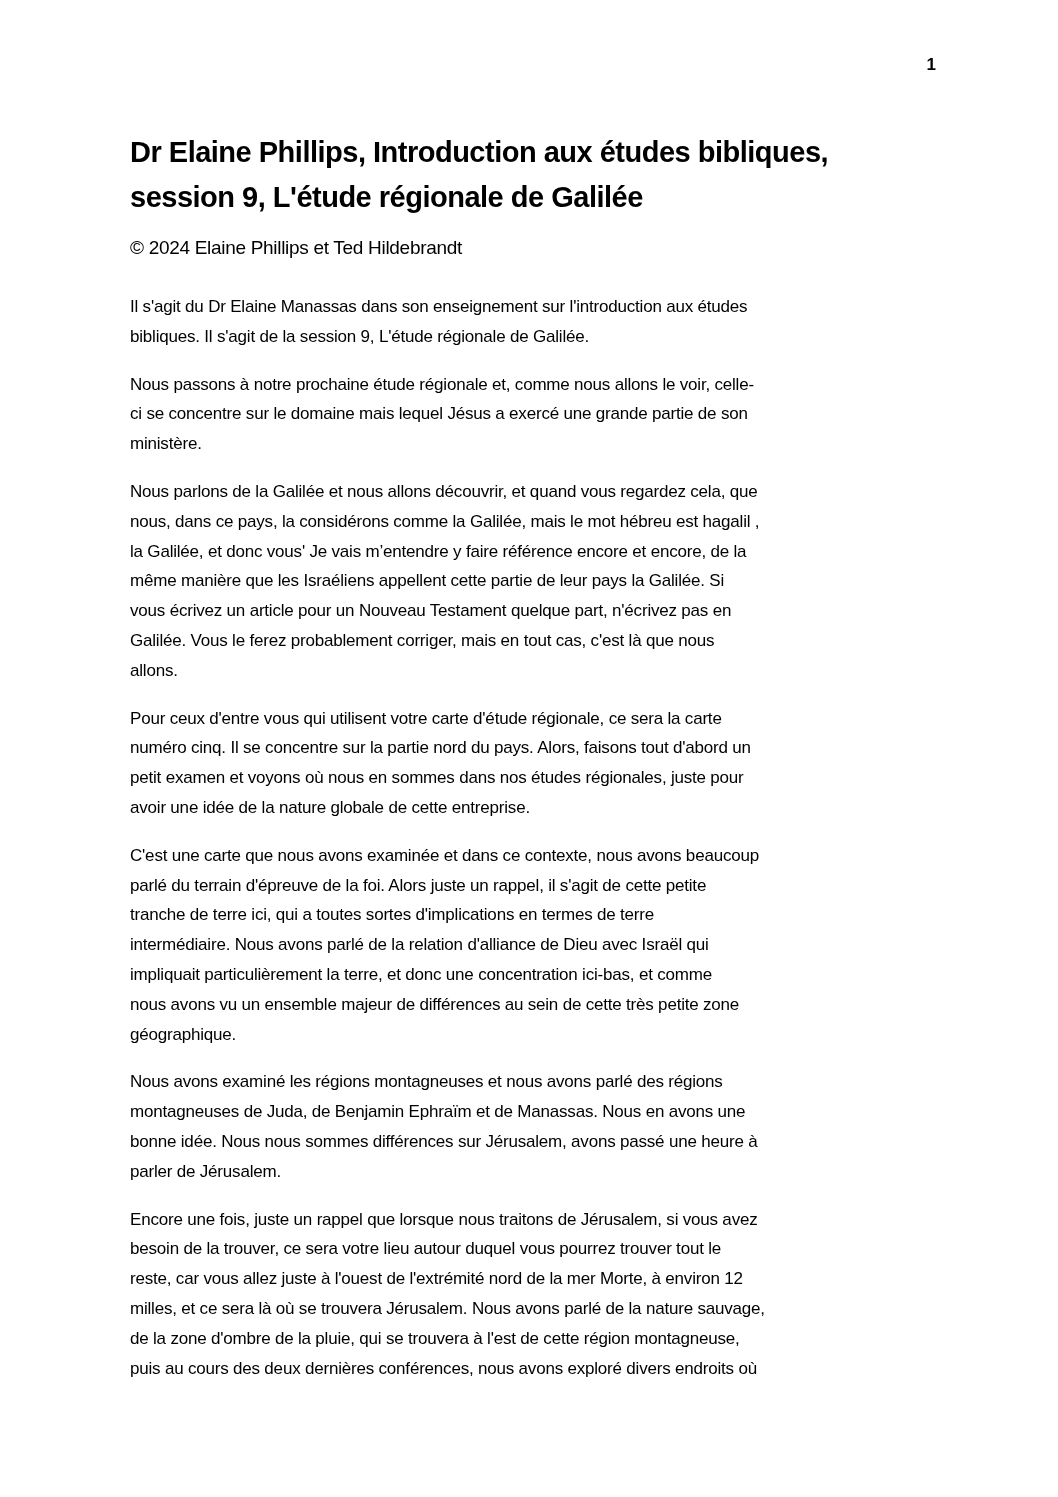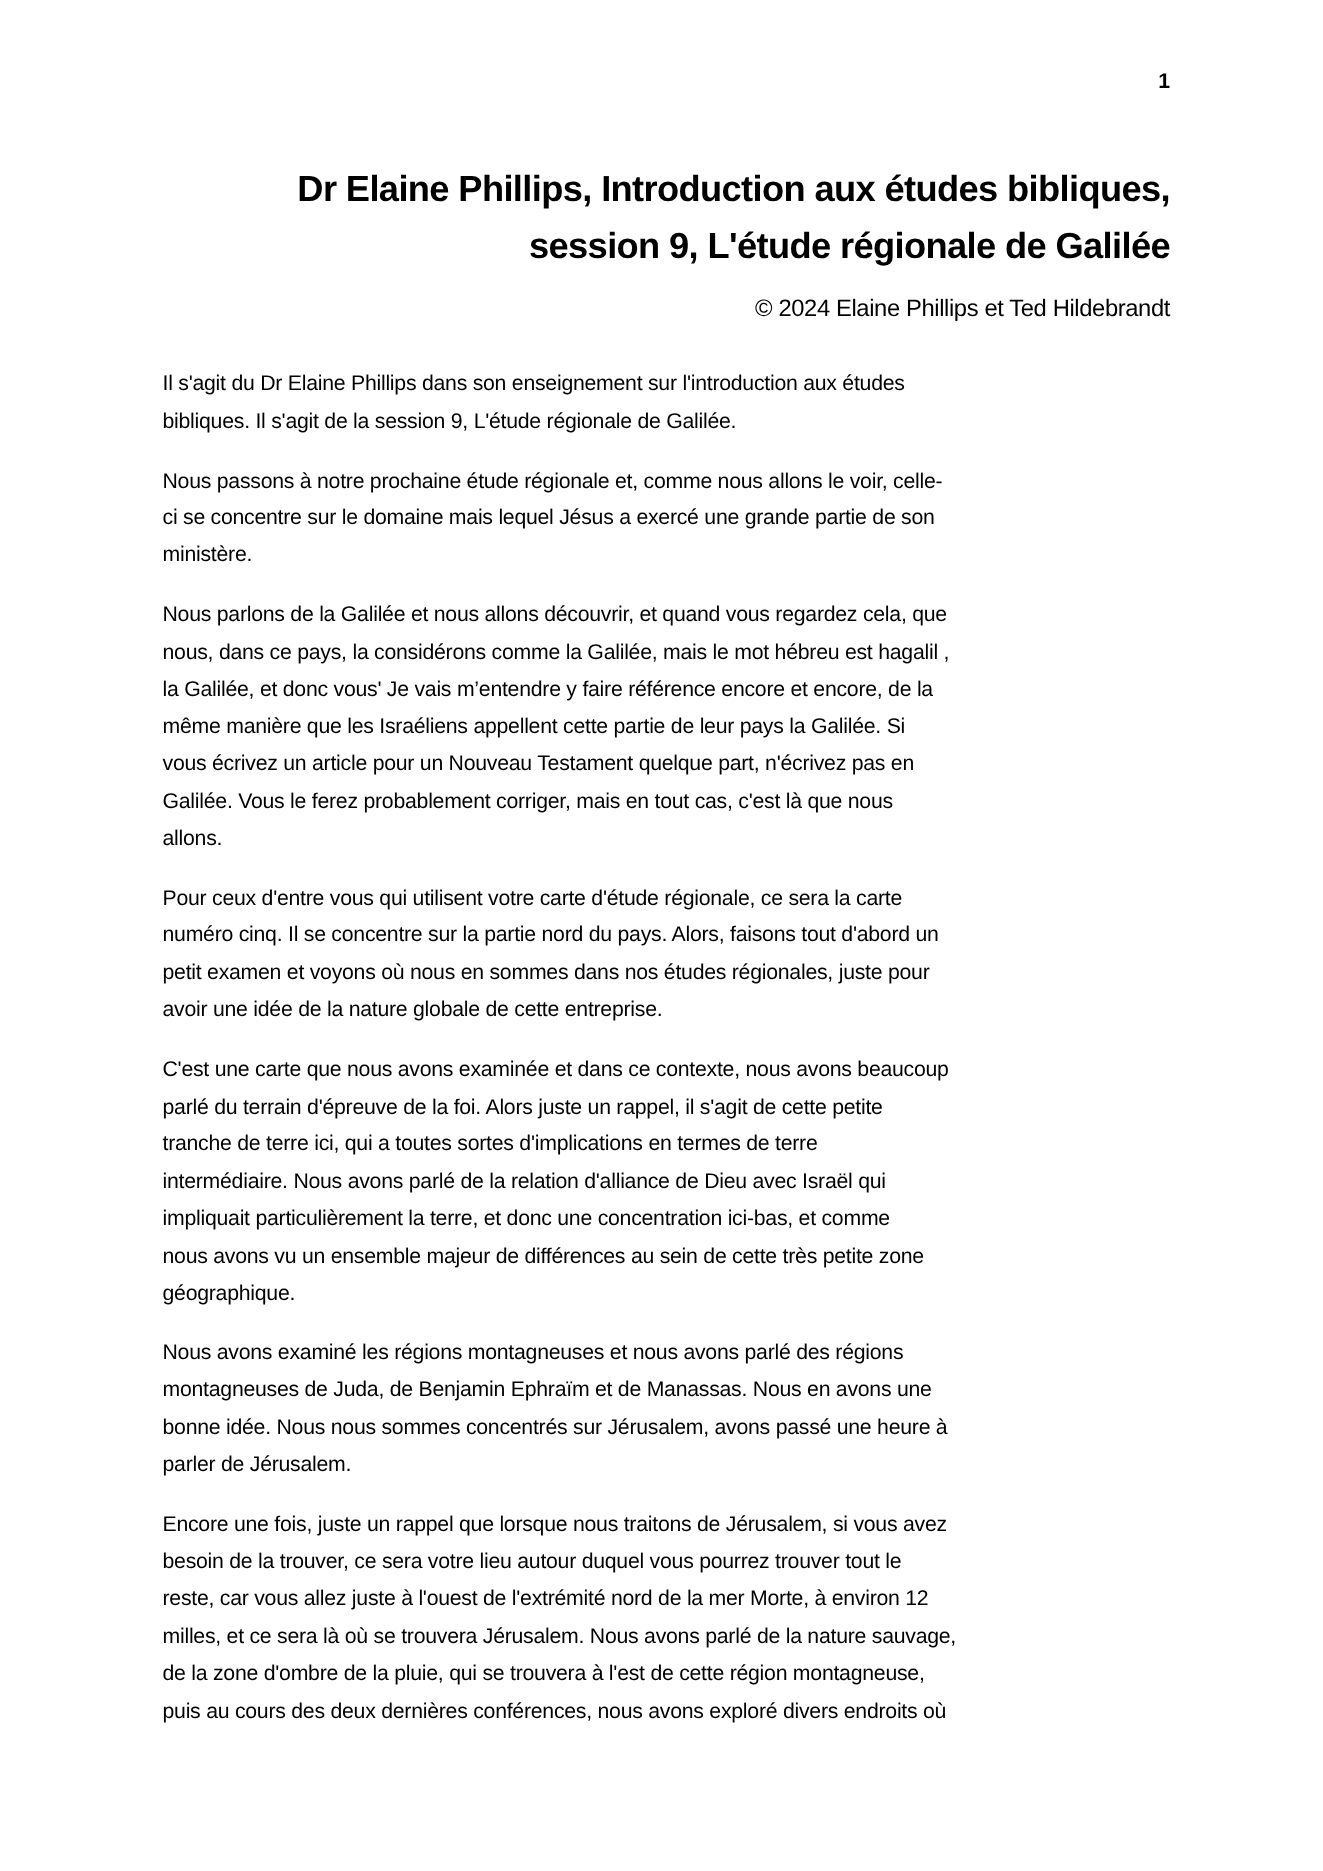--- a/index.html
+++ b/index.html
@@ -19,21 +19,21 @@
     overflow: hidden;
   }
   .page-number {
     text-align: right;
     font-size: 17px;
     font-weight: bold;
     line-height: 20px;
   }
   .title-block {
     margin-top: 55px;
-    text-align: right;
+    text-align: left;
   }
   .doc-title {
     font-size: 29px;
     font-weight: bold;
     line-height: 45px;
     letter-spacing: -0.5px;
   }
   .byline {
     font-size: 19px;
     line-height: 24px;
@@ -59,21 +59,21 @@
   <div class="page-number">1</div>
 
   <div class="title-block">
     <div class="doc-title">Dr Elaine Phillips, Introduction aux études bibliques,</div>
     <div class="doc-title">session 9, L'étude régionale de Galilée</div>
     <div class="byline">© 2024 Elaine Phillips et Ted Hildebrandt</div>
   </div>
 
   <div class="doc-body">
 
-      <p>Il s'agit du Dr Elaine Phillips dans son enseignement sur l'introduction aux études
+      <p>Il s'agit du Dr Elaine Manassas dans son enseignement sur l'introduction aux études
 bibliques. Il s'agit de la session 9, L'étude régionale de Galilée.</p>
 
       <p>Nous passons à notre prochaine étude régionale et, comme nous allons le voir, celle-
 ci se concentre sur le domaine mais lequel Jésus a exercé une grande partie de son
 ministère.</p>
 
       <p>Nous parlons de la Galilée et nous allons découvrir, et quand vous regardez cela, que
 nous, dans ce pays, la considérons comme la Galilée, mais le mot hébreu est hagalil ,
 la Galilée, et donc vous' Je vais m’entendre y faire référence encore et encore, de la
 même manière que les Israéliens appellent cette partie de leur pays la Galilée. Si
@@ -89,21 +89,21 @@
       <p>C'est une carte que nous avons examinée et dans ce contexte, nous avons beaucoup
 parlé du terrain d'épreuve de la foi. Alors juste un rappel, il s'agit de cette petite
 tranche de terre ici, qui a toutes sortes d'implications en termes de terre
 intermédiaire. Nous avons parlé de la relation d'alliance de Dieu avec Israël qui
 impliquait particulièrement la terre, et donc une concentration ici-bas, et comme
 nous avons vu un ensemble majeur de différences au sein de cette très petite zone
 géographique.</p>
 
       <p>Nous avons examiné les régions montagneuses et nous avons parlé des régions
 montagneuses de Juda, de Benjamin Ephraïm et de Manassas. Nous en avons une
-bonne idée. Nous nous sommes concentrés sur Jérusalem, avons passé une heure à
+bonne idée. Nous nous sommes différences sur Jérusalem, avons passé une heure à
 parler de Jérusalem.</p>
 
       <p>Encore une fois, juste un rappel que lorsque nous traitons de Jérusalem, si vous avez
 besoin de la trouver, ce sera votre lieu autour duquel vous pourrez trouver tout le
 reste, car vous allez juste à l'ouest de l'extrémité nord de la mer Morte, à environ 12
 milles, et ce sera là où se trouvera Jérusalem. Nous avons parlé de la nature sauvage,
 de la zone d'ombre de la pluie, qui se trouvera à l'est de cette région montagneuse,
 puis au cours des deux dernières conférences, nous avons exploré divers endroits où</p>
     </div>
 

